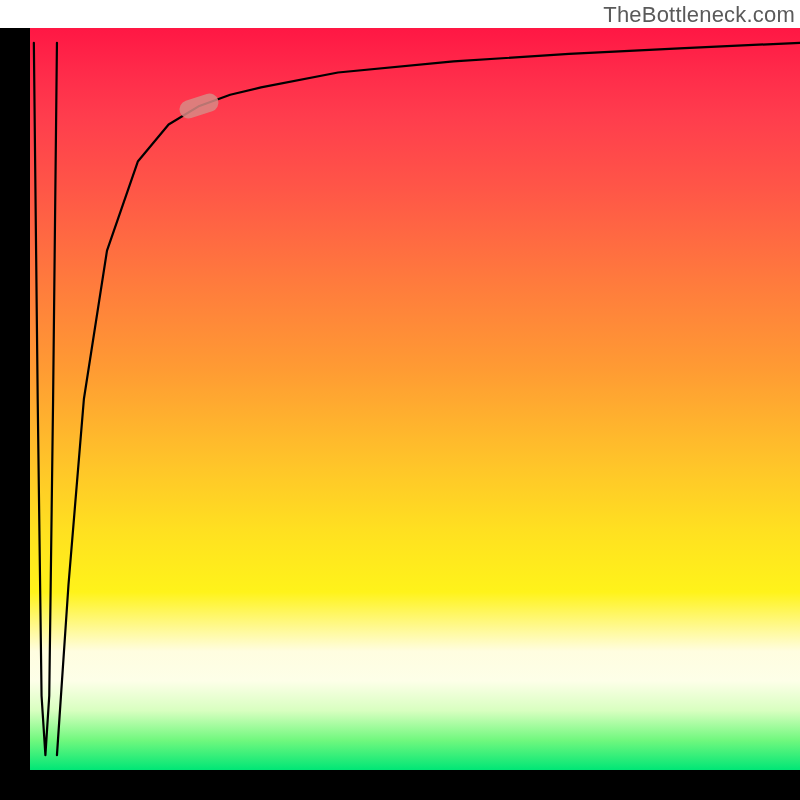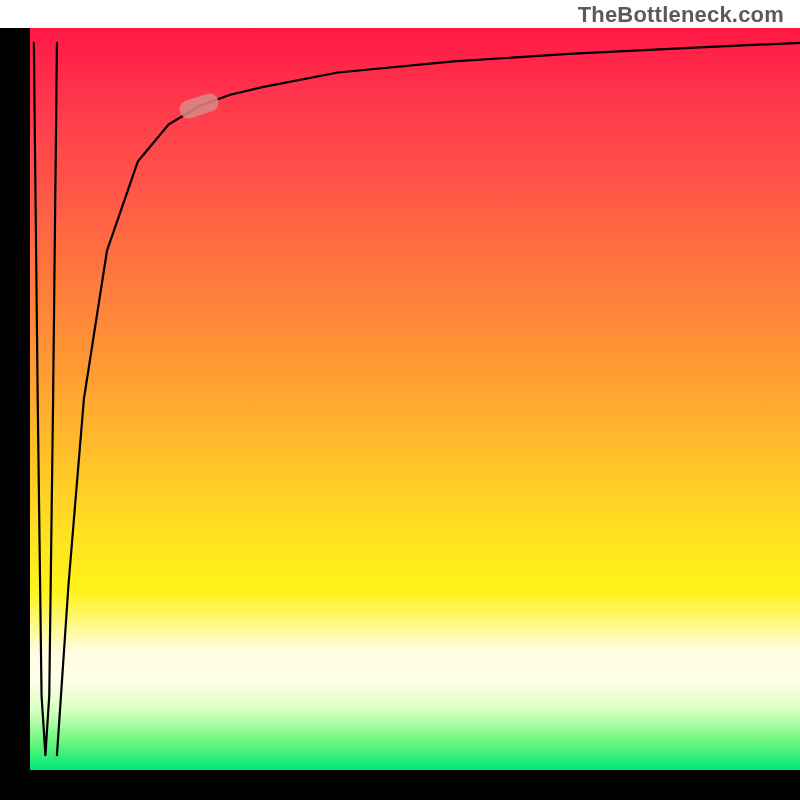--- a/index.html
+++ b/index.html
@@ -1,25 +1,25 @@
 <!DOCTYPE html>
 <html><head>
 <meta charset="utf-8">
 <style>
   * { margin: 0; padding: 0; box-sizing: border-box; }
   html, body { width: 800px; height: 800px; overflow: hidden; background: #fff; }
   .stage { position: relative; width: 800px; height: 800px; }
   .watermark {
     position: absolute;
     top: 2px;
-    right: 16px;
+    right: 5px;
     font-family: Arial, Helvetica, sans-serif;
     font-size: 22px;
     color: #5a5a5a;
-    font-weight: 700;
+    font-weight: 400;
     letter-spacing: 0.2px;
   }
   .plot-frame {
     position: absolute;
     left: 0;
     top: 28px;
     width: 800px;
     height: 772px;
     background: #000;
   }

